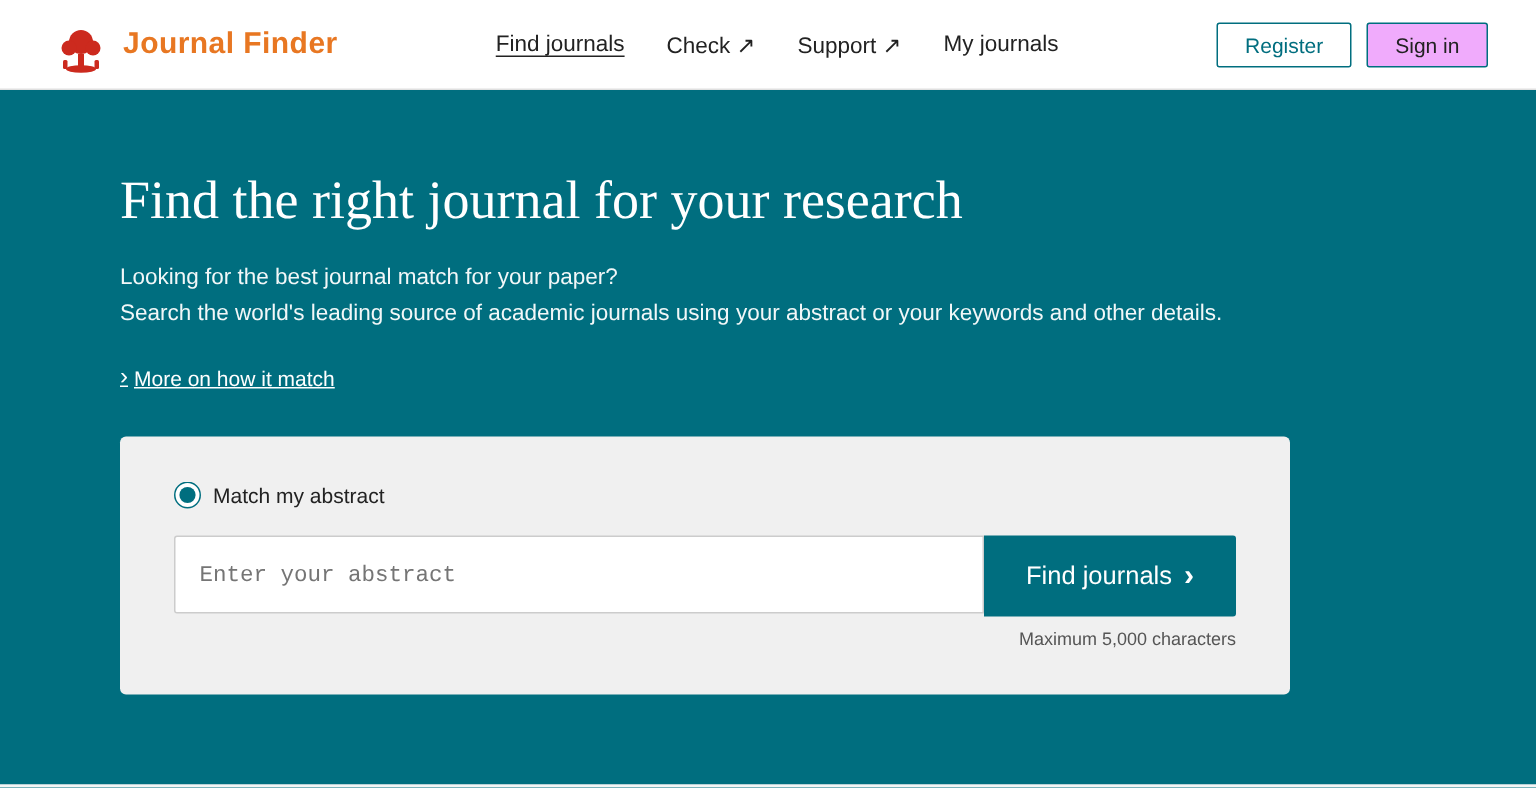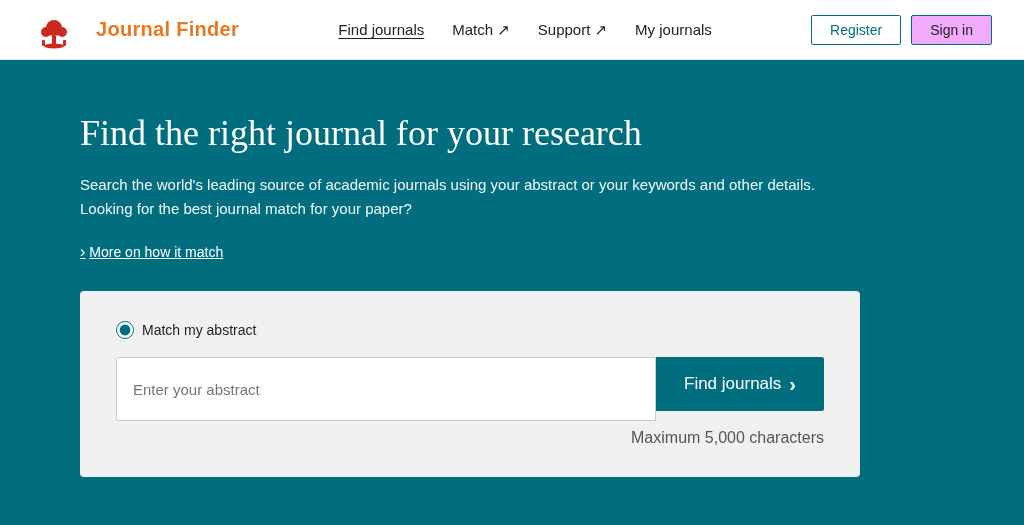--- a/index.html
+++ b/index.html
@@ -11,21 +11,21 @@
       border-bottom: 1px solid #e0e0e0;
       display: flex;
       align-items: center;
       padding: 0 32px;
       height: 60px;
       justify-content: space-between;
     }
     .header-left {
       display: flex;
       align-items: center;
-      gap: 20px;
+      gap: 6px;
     }
     .elsevier-logo {
       width: 44px;
       height: 44px;
       flex-shrink: 0;
     }
     .brand-title {
       font-size: 20px;
       font-weight: 600;
       color: #e87722;
@@ -137,46 +137,46 @@
     .search-row {
       display: flex;
       gap: 0;
       margin-bottom: 8px;
     }
     .abstract-input {
       flex: 1;
       border: 1.5px solid #ccc;
       padding: 14px 16px;
       font-size: 15px;
-      font-family: Liberation Sans, sans-serif;
+      font-family: Liberation Mono, monospace;
       color: #999;
       outline: none;
       background: #fff;
       border-radius: 2px 0 0 2px;
       resize: none;
-      height: 64px;
+      height: 52px;
     }
     .find-journals-btn {
       background: #006e7f;
       color: #fff;
       border: none;
       padding: 0 28px;
       font-size: 17px;
       font-family: Arial, sans-serif;
       cursor: pointer;
       display: flex;
       align-items: center;
       gap: 8px;
       height: 54px;
       border-radius: 0 2px 2px 0;
       white-space: nowrap;
       font-weight: 400;
     }
     .char-limit {
-      font-size: 16px;
+      font-size: 12px;
       color: #555;
       text-align: right;
       font-family: Arial, sans-serif;
       margin-bottom: 14px;
     }
     .oa-link-row {
       font-size: 13px;
       font-family: Arial, sans-serif;
       color: #333;
     }
@@ -203,35 +203,35 @@
 
       <ellipse cx="22" cy="38" rx="10" ry="2.5" fill="#cc2a1e"></ellipse>
 
       <rect x="10" y="32" width="3" height="6" fill="#cc2a1e" rx="1"></rect>
       <rect x="31" y="32" width="3" height="6" fill="#cc2a1e" rx="1"></rect>
     </svg>
     <span class="brand-title">Journal Finder</span>
   </div>
   <nav class="header-nav">
     <a class="nav-link active">Find journals</a>
-    <a class="nav-link">Match ↗</a>
+    <a class="nav-link">Check ↗</a>
     <a class="nav-link">Support ↗</a>
     <a class="nav-link">My journals</a>
   </nav>
   <div class="header-actions">
     <button class="btn-register">Register</button>
     <button class="btn-signin">Sign in</button>
   </div>
 </header>
 
 <section class="hero">
   <h1 class="hero-title">Find the right journal for your research</h1>
   <div class="hero-subtitle">
+    <p>Looking for the best journal match for your paper?</p>
     <p>Search the world's leading source of academic journals using your abstract or your keywords and other details.</p>
-    <p>Looking for the best journal match for your paper?</p>
   </div>
   <a class="hero-link">
     <span style="font-size:16px;">›</span>
     <span>More on how it match</span>
   </a>
 
   <div style="margin-top: 30px;">
     <div class="search-card">
       <div class="radio-group">
         <label class="radio-label">

